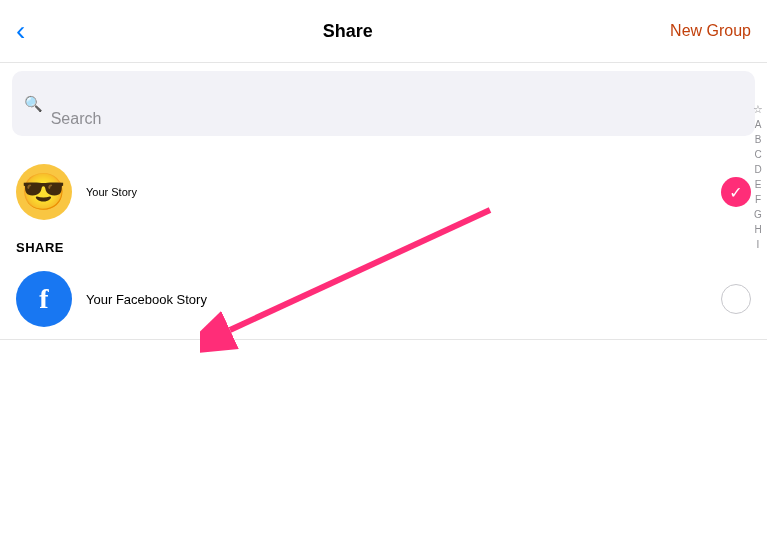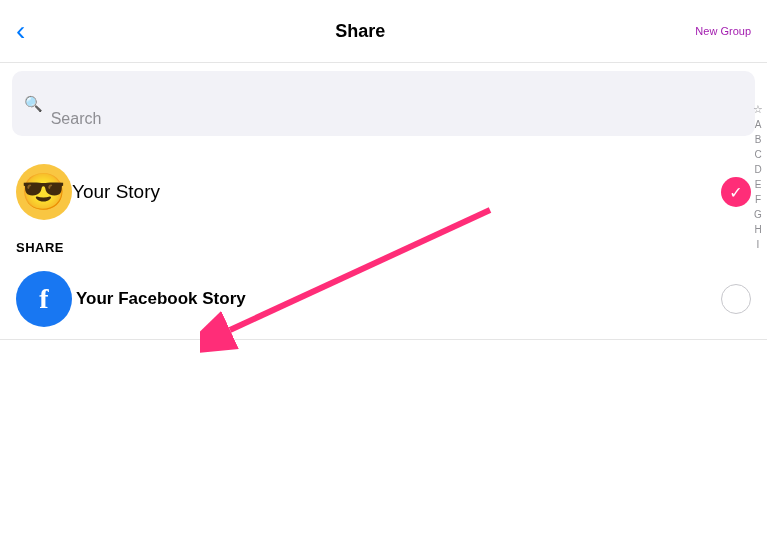--- a/index.html
+++ b/index.html
@@ -28,22 +28,22 @@
       cursor: pointer;
       font-weight: 300;
       line-height: 1;
     }
     .header-title {
       font-size: 18px;
       font-weight: 600;
       color: #000;
     }
     .header-new-group {
-      font-size: 11px;
-      color: #a21caf;
+      font-size: 16px;
+      color: #c2410c;
       cursor: pointer;
     }
 
     
     .search-bar {
       background: #f2f2f7;
       margin: 8px 12px;
       border-radius: 10px;
       display: flex;
       align-items: center;
@@ -77,21 +77,22 @@
       height: 56px;
       border-radius: 50%;
       background: #f9c642;
       display: flex;
       align-items: center;
       justify-content: center;
       font-size: 36px;
       flex-shrink: 0;
     }
     .story-label {
-      font-size: 19px;
+      margin-left: 14px;
+      font-size: 11px;
       color: #000;
       font-weight: 400;
     }
     .story-check {
       position: absolute;
       right: 16px;
       width: 30px;
       height: 30px;
       border-radius: 50%;
       background: #ff2d78;
@@ -129,24 +130,24 @@
       justify-content: center;
       flex-shrink: 0;
     }
     .fb-f {
       color: white;
       font-size: 28px;
       font-weight: 700;
       font-family: Georgia, serif;
     }
     .fb-label {
-      margin-left: 4px;
-      font-size: 17px;
-      color: #000;
-      font-weight: 700;
+      margin-left: 14px;
+      font-size: 13px;
+      color: #000;
+      font-weight: 400;
     }
     .fb-circle {
       position: absolute;
       right: 16px;
       width: 30px;
       height: 30px;
       border-radius: 50%;
       background: transparent;
       border: 1.5px solid #c7c7cc;
     }

